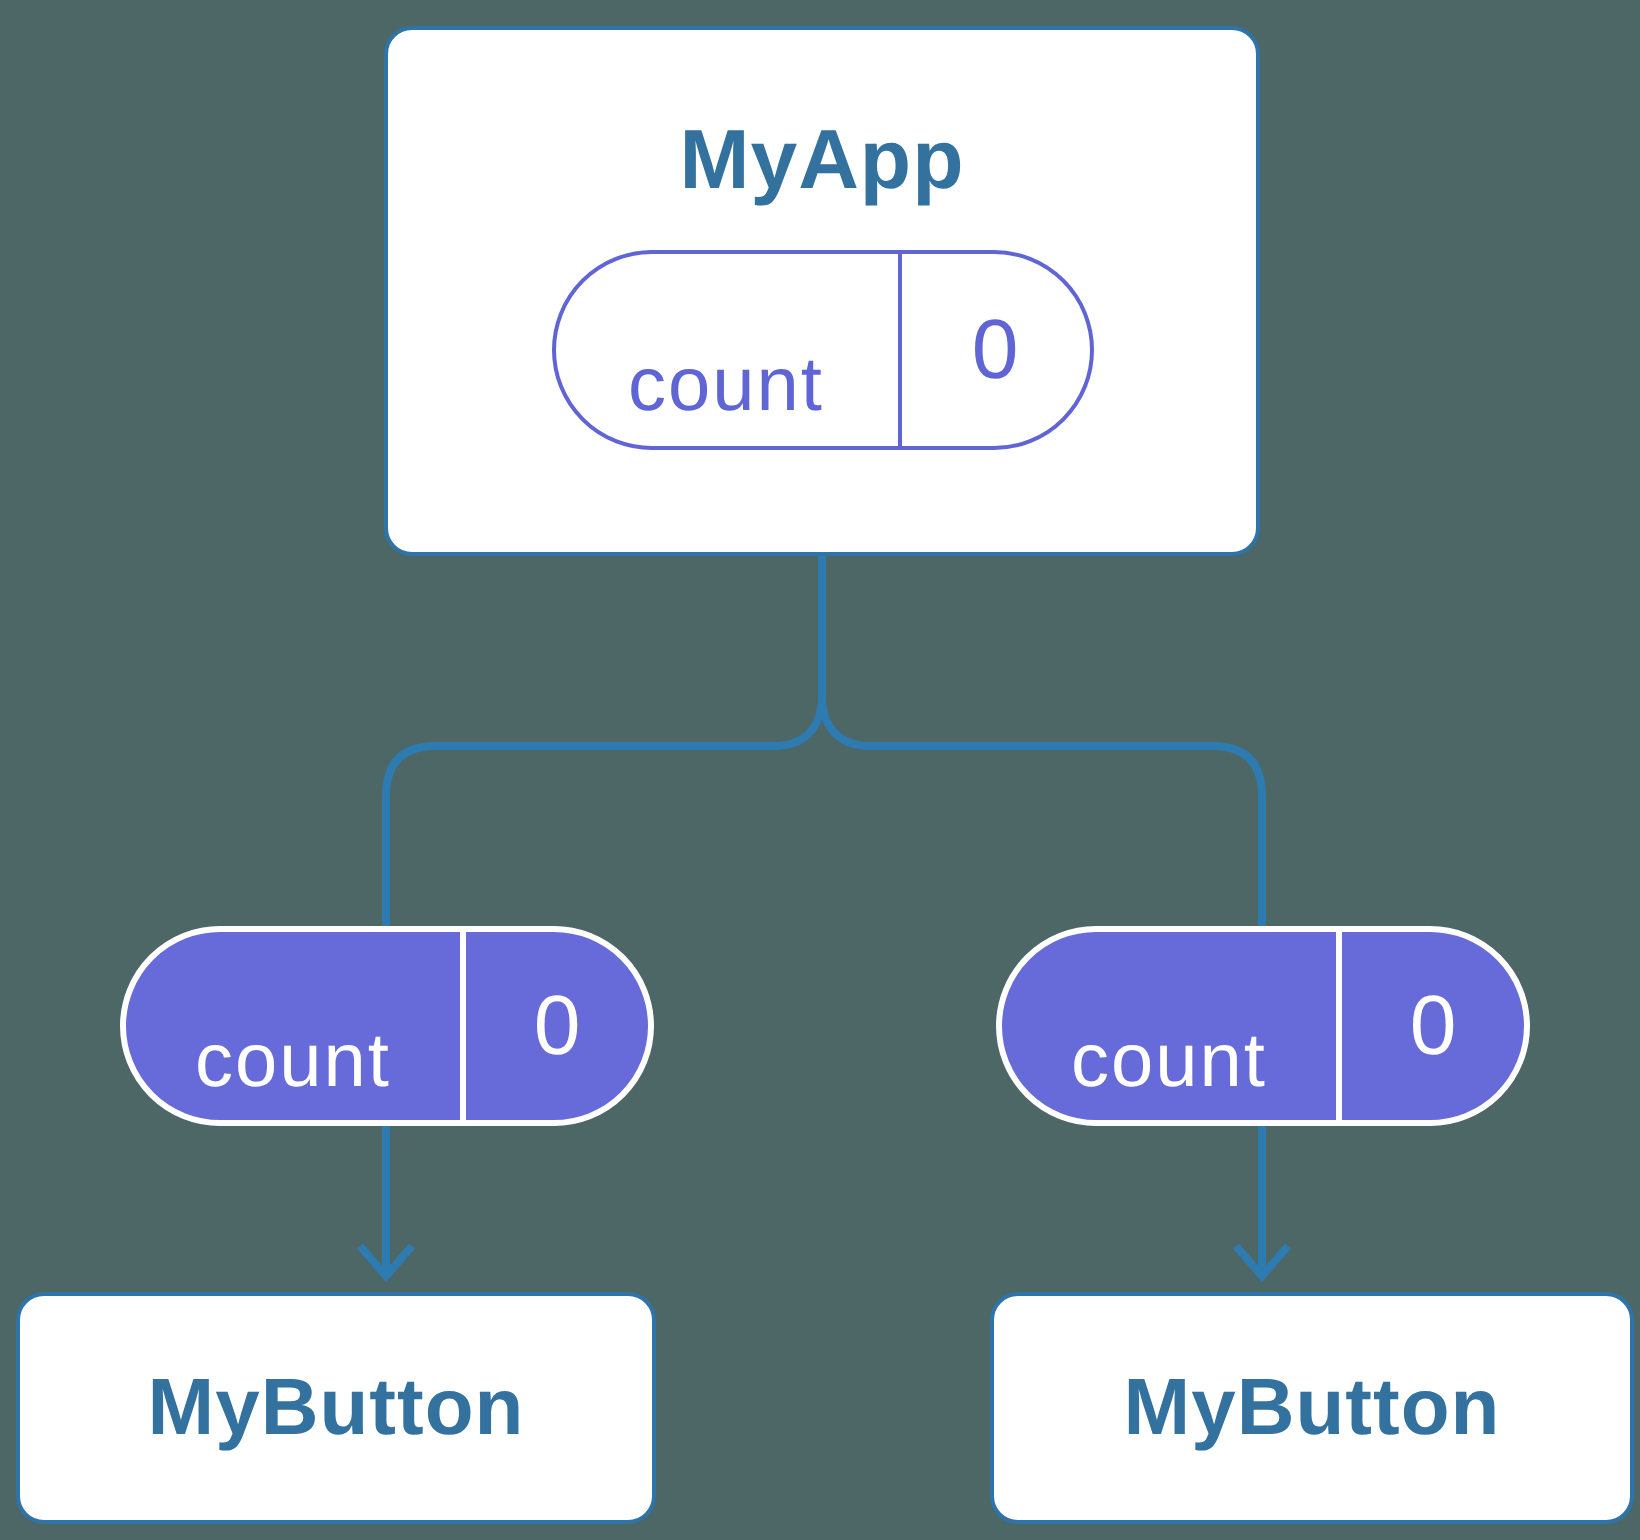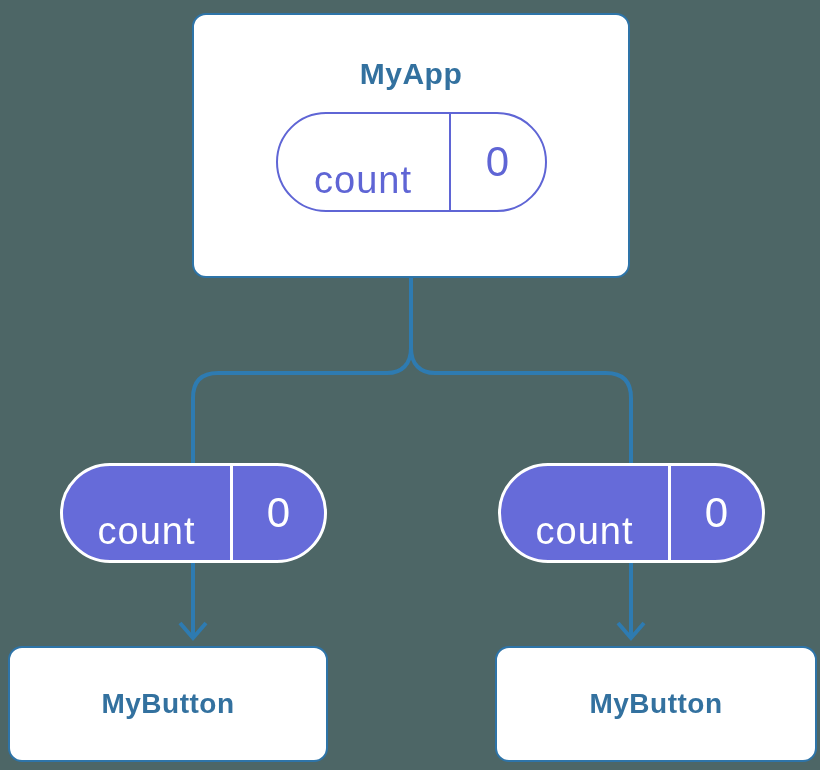--- a/index.html
+++ b/index.html
@@ -37,21 +37,21 @@
   }
   .root-card {
     left: 192px; top: 13px;
     width: 438px; height: 265px;
     display: flex;
     flex-direction: column;
     align-items: center;
     padding-top: 42px;
   }
   .card-title {
-    font-size: 30px;
+    font-size: 42px;
     font-weight: 600;
     color: var(--node-label);
     letter-spacing: 0.5px;
     line-height: 1.1;
   }
   .root-card .card-title { margin-bottom: 22px; }
   .pill {
     display: flex;
     align-items: stretch;
     height: 100px;
@@ -92,21 +92,21 @@
     width: 94px;
     border-left: 3px solid var(--pill-fill-text);
   }
   .pill-left  { left: 60px;  top: 463px; }
   .pill-right { left: 498px; top: 463px; }
   .child-card {
     display: flex;
     align-items: center;
     justify-content: center;
   }
-  .child-card .card-title { font-size: 28px; }
+  .child-card .card-title { font-size: 40px; }
   .card-left  { left: 8px;   top: 646px; width: 320px; height: 116px; }
   .card-right { left: 495px; top: 646px; width: 322px; height: 116px; }
 </style>
 </head>
 <body>
 
 <div class="canvas">
 
   <svg class="connectors" viewBox="0 0 820 770" fill="none">
 

